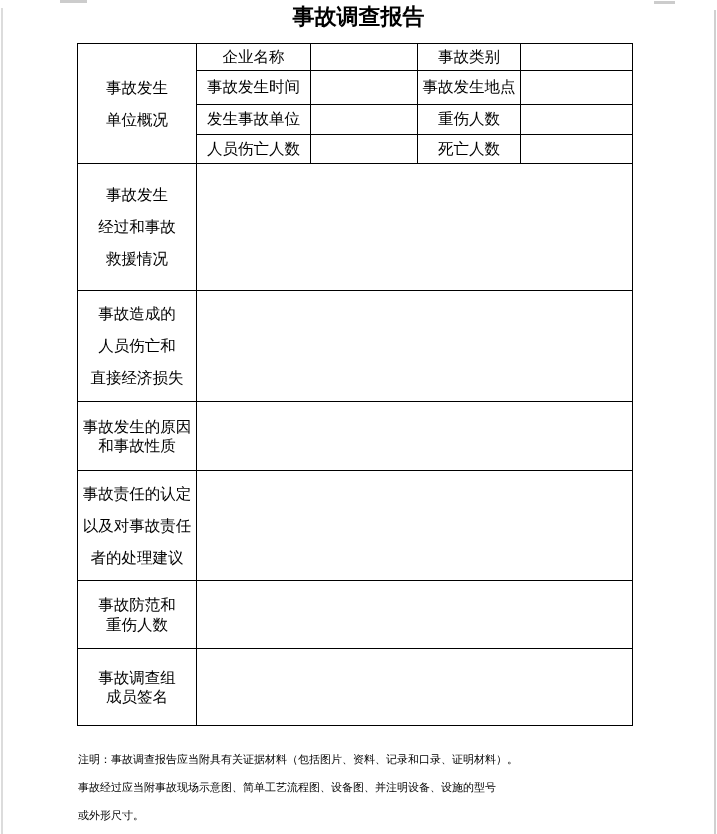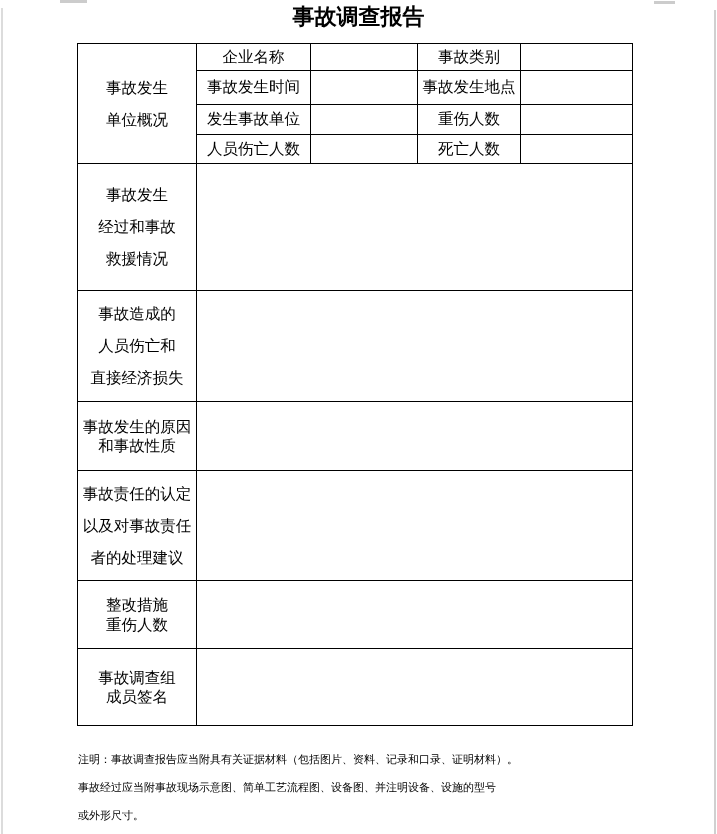--- a/index.html
+++ b/index.html
@@ -149,21 +149,21 @@
       <td class="lbl spaced">
         <div>事故责任的认定</div>
         <div>以及对事故责任</div>
         <div>者的处理建议</div>
       </td>
       <td colspan="4" class="val"></td>
     </tr>
 
     <tr style="height:68px">
       <td class="lbl tight">
-        <div>整改措施</div>
+        <div>事故防范和</div>
         <div>重伤人数</div>
       </td>
       <td colspan="4" class="val"></td>
     </tr>
 
     <tr style="height:77px">
       <td class="lbl tight">
         <div>事故调查组</div>
         <div>成员签名</div>
       </td>

